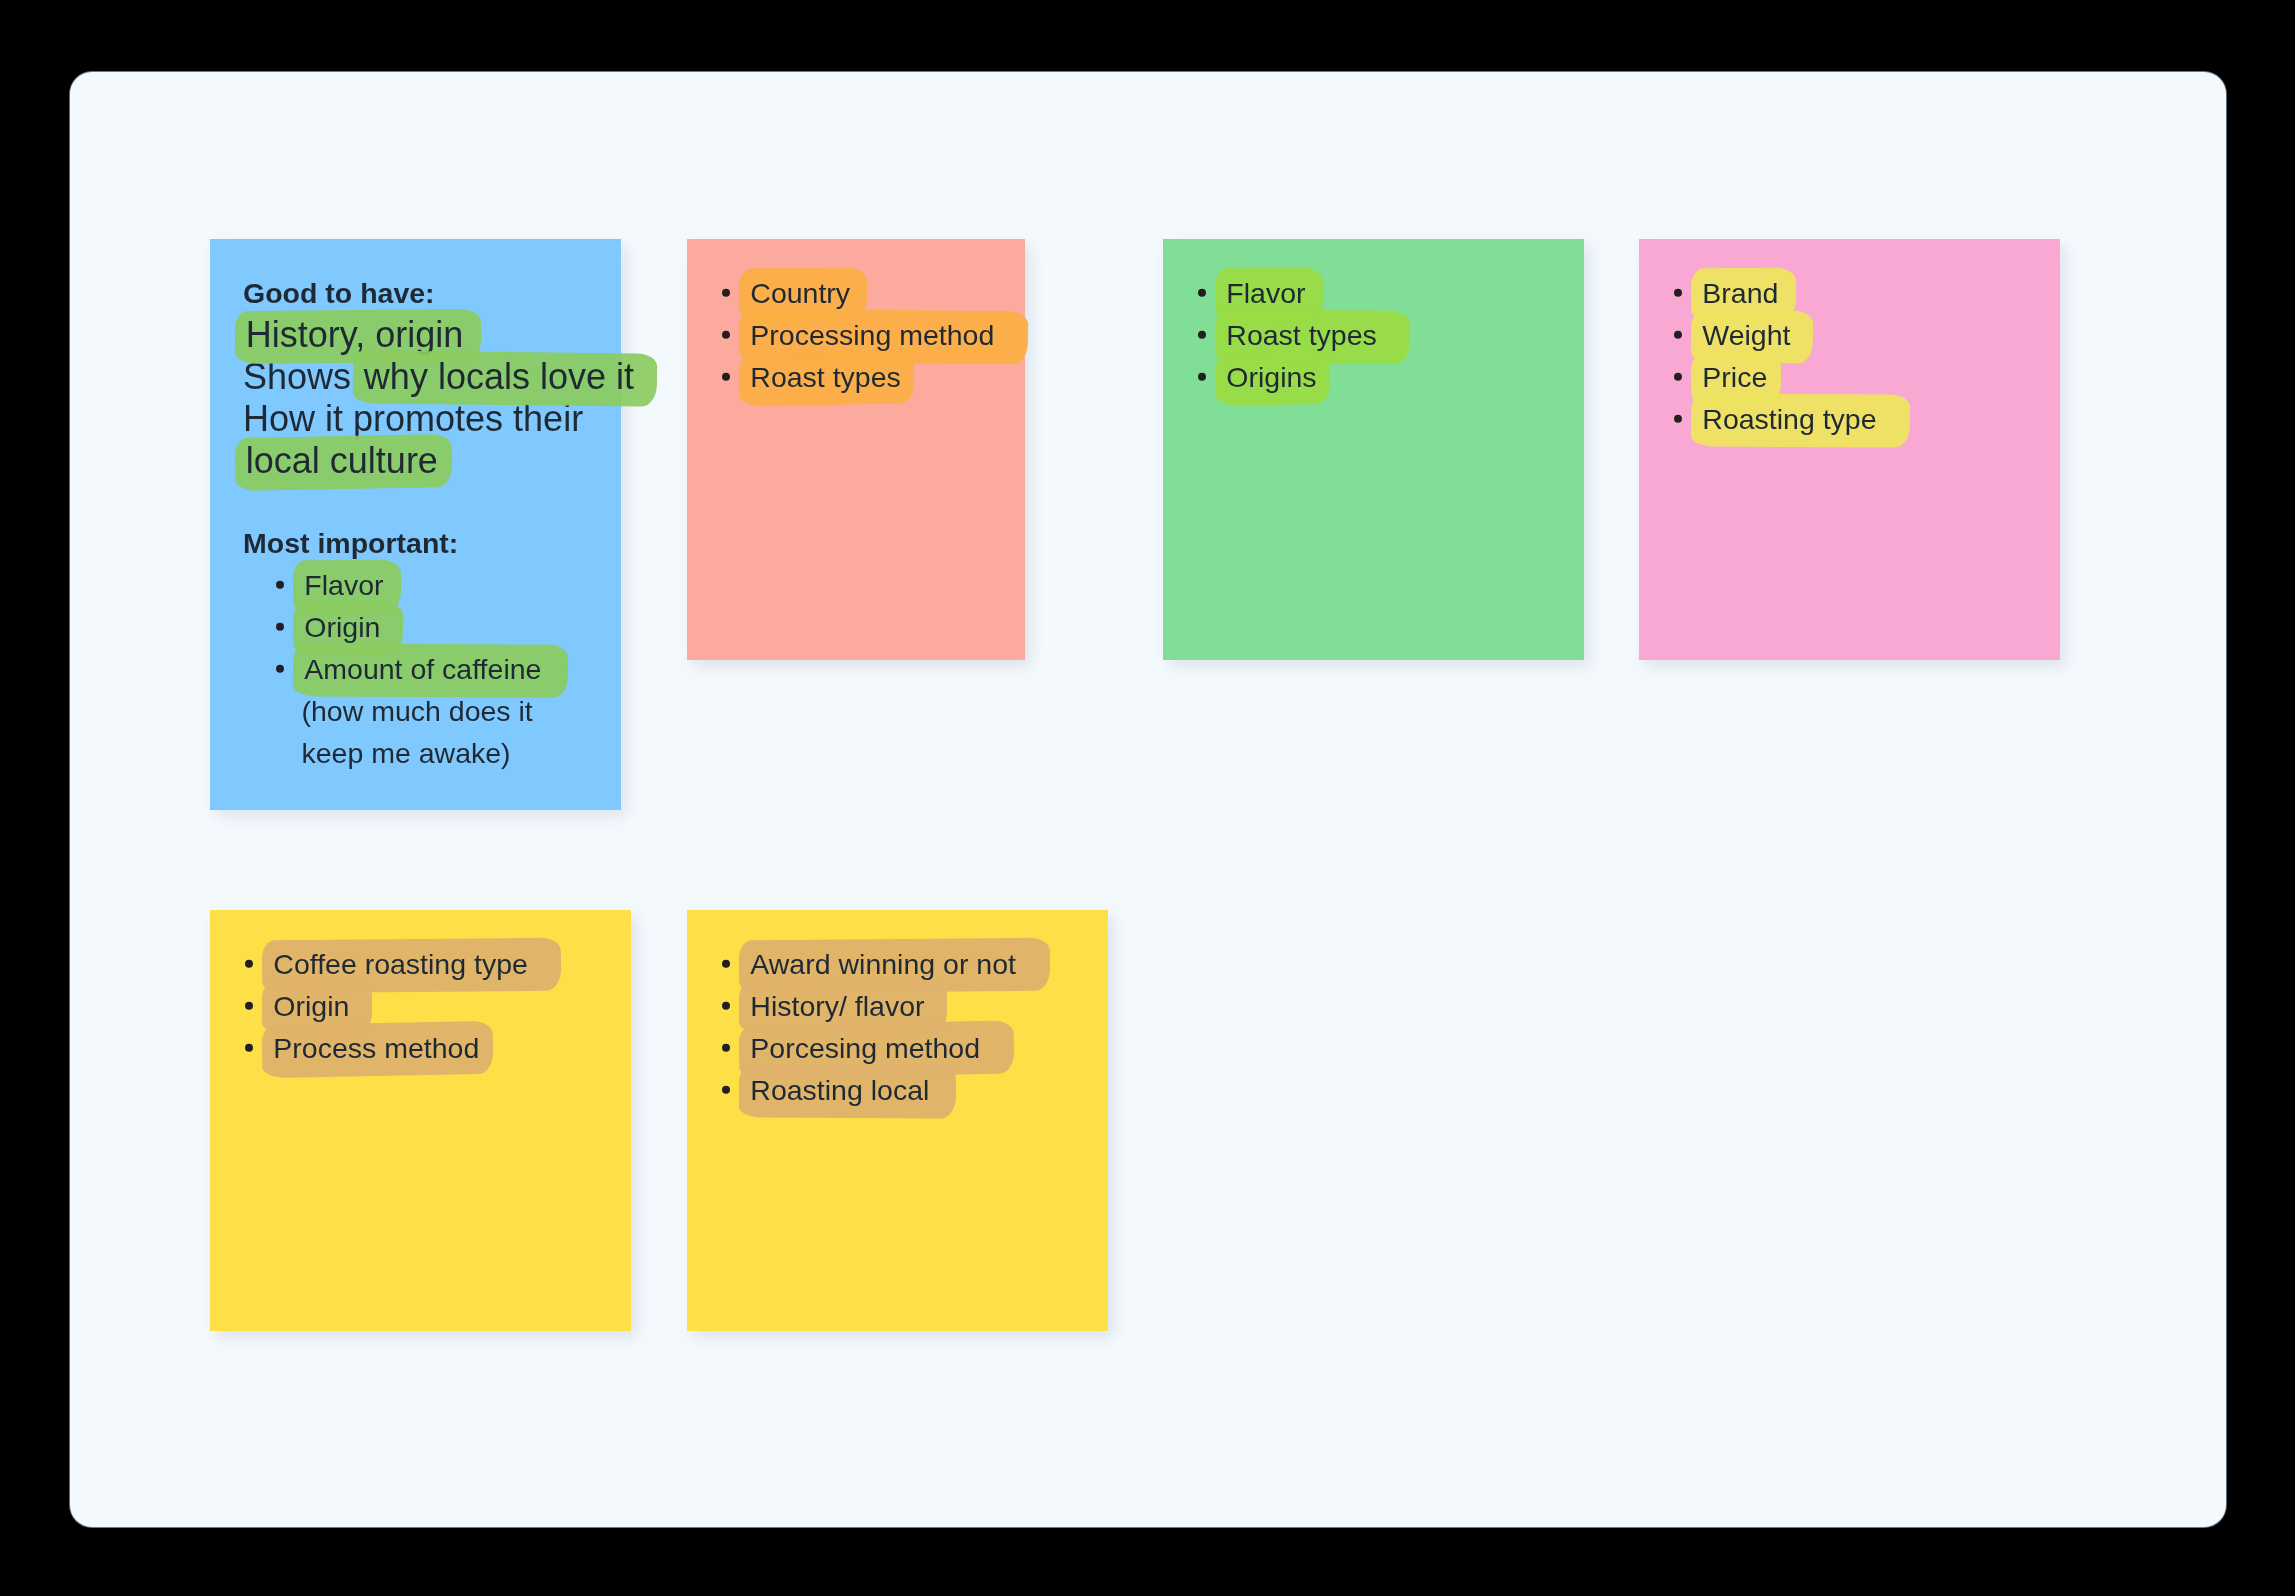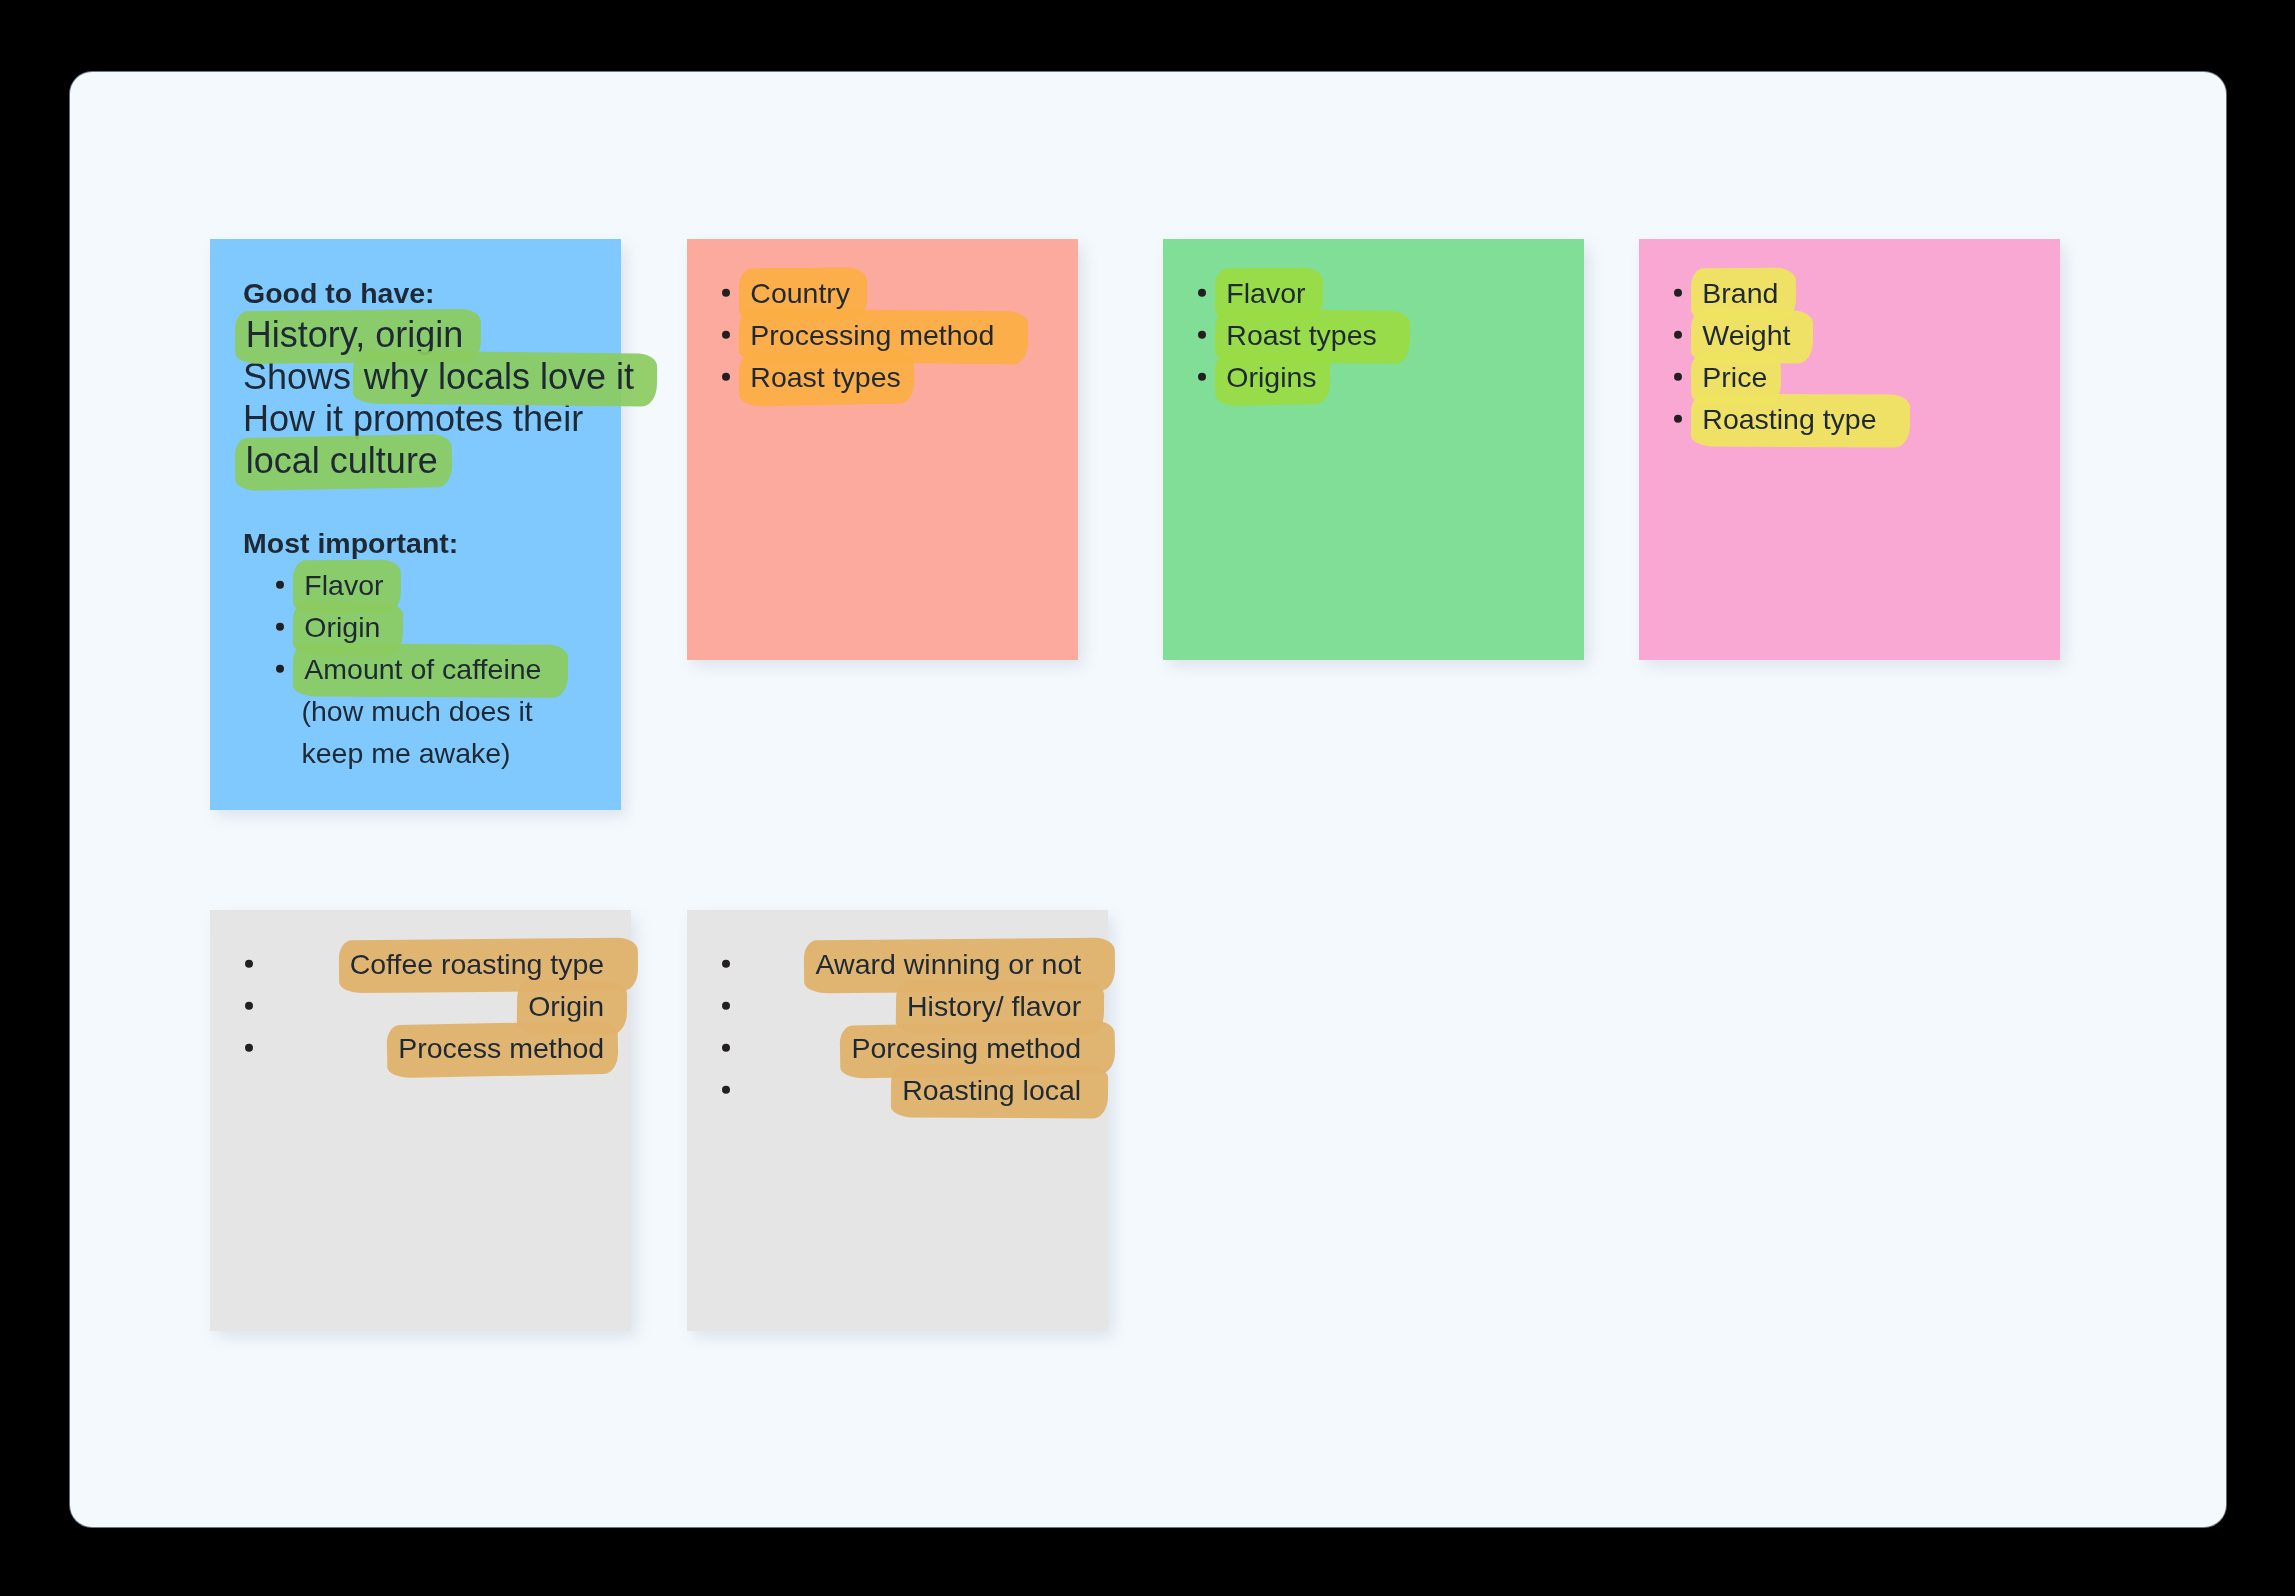--- a/index.html
+++ b/index.html
@@ -39,21 +39,21 @@
     width: 100%;
     height: 100%;
     padding: 33px 24px 24px 33px;
     box-sizing: border-box;
   }
 
   .note-blue   { background: #7FC9FF; }
   .note-salmon { background: #FCAA9D; }
   .note-green  { background: #81DE96; }
   .note-gray   { background: #f9a8d4; }
-  .note-purple { background: #e5e5e5; text-align: right; }
+  .note-purple { background: #fde047; }
 
   
   .note-heading {
     font-size: 28.5px;
     font-weight: bold;
     color: #1F2933;
     line-height: 42px;
     margin: 0 0 0 0;
     white-space: nowrap;
   }
@@ -165,21 +165,21 @@
         <li class="no-bullet">
           <span>(how much does it</span>
         </li>
         <li class="no-bullet">
           <span>keep me awake)</span>
         </li>
       </ul>
     </div>
   </div>
 
-  <div class="sticky note-salmon" style="left:617px; top:167px; width:391px; height:421px;">
+  <div class="sticky note-salmon" style="left:617px; top:167px; width:338px; height:421px;">
     <div class="sticky-inner">
       <ul class="note-list">
         <li>
           <span class="bullet"></span>
           <span class="hl hl-orange">Country</span>
         </li>
         <li>
           <span class="bullet"></span>
           <span class="hl hl-orange v2 wide">Processing method</span>
         </li>

